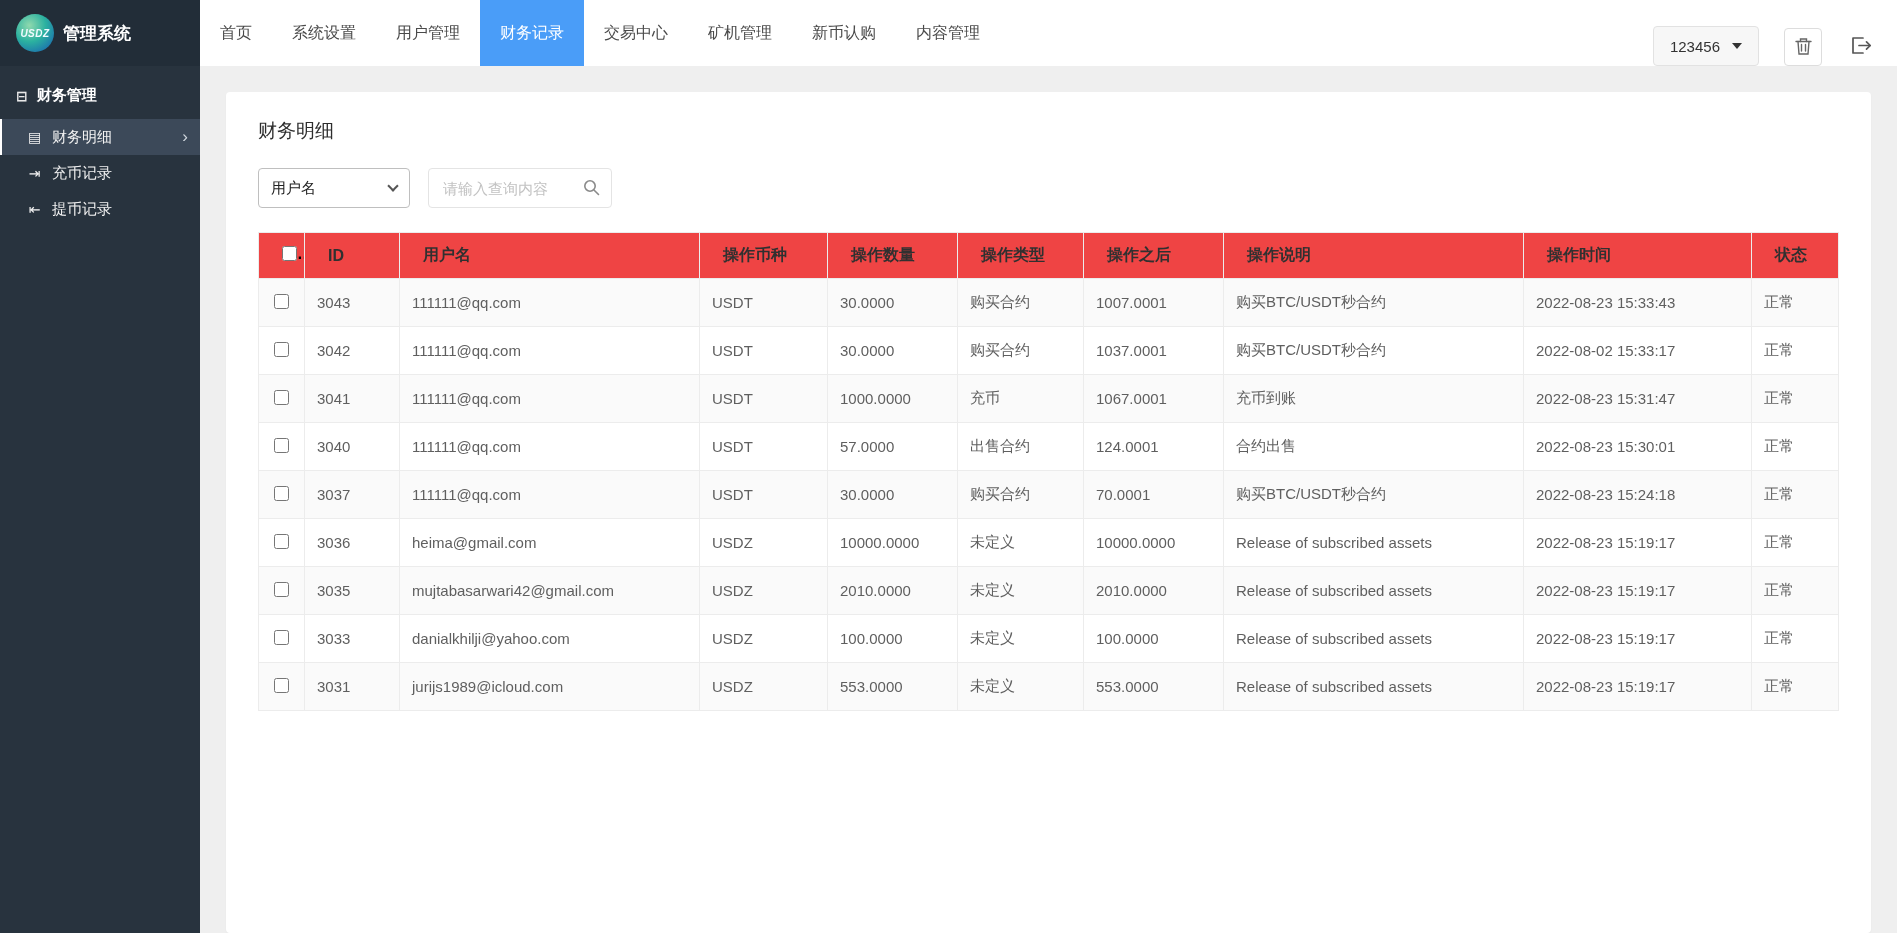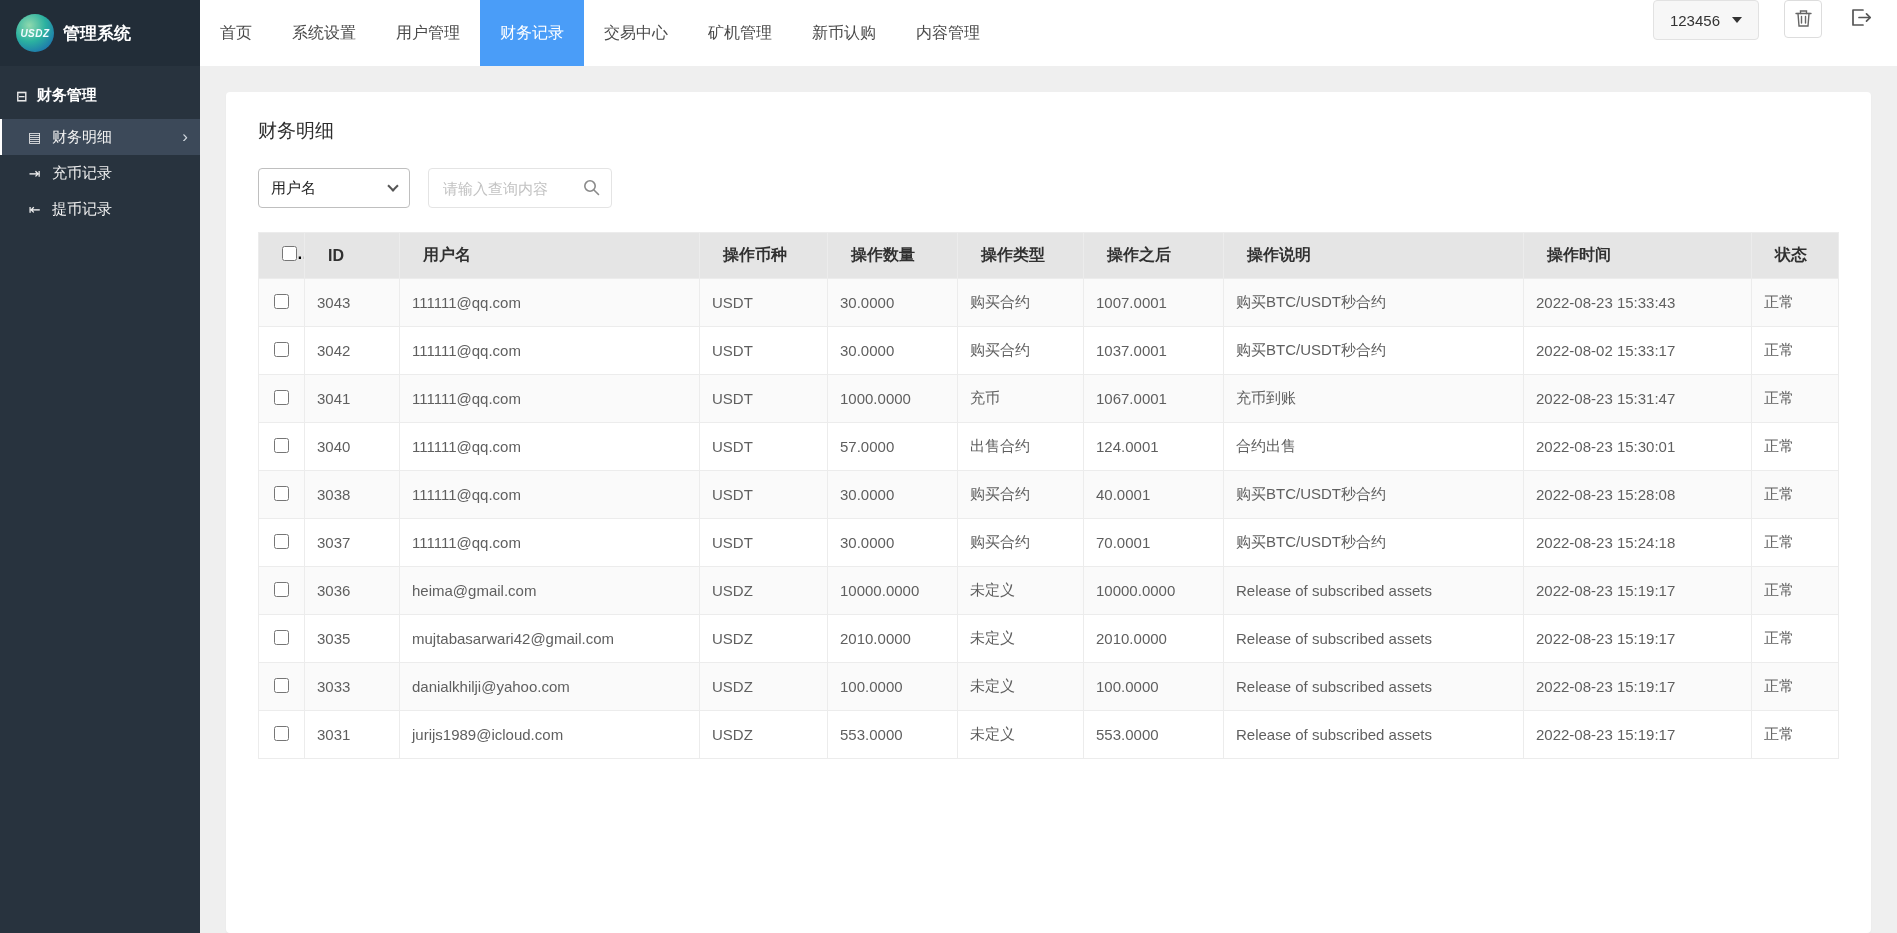--- a/index.html
+++ b/index.html
@@ -11,21 +11,21 @@
   .logo { flex:0 0 200px; width:200px; background:#222d38; color:#fff;
     display:flex; align-items:center; padding-left:16px; gap:9px; }
   .logo-circle { width:38px; height:38px; border-radius:50%;
     background:radial-gradient(circle at 35% 30%, #8fd9ae, #2bb1a0 45%, #1b6fae 85%);
     display:flex; align-items:center; justify-content:center;
     font-size:10px; font-style:italic; font-weight:bold; color:#f0fbff; letter-spacing:.5px; }
   .logo-title { font-size:17px; font-weight:bold; }
   .topnav { display:flex; flex:1; }
   .tab { line-height:66px; padding:0 20px; font-size:16px; color:#4a4a4a; cursor:pointer; white-space:nowrap; }
   .tab.active { background:#4a9df8; color:#fff; }
-  .top-right { display:flex; align-items:flex-start; gap:25px; padding-right:22px; }
+  .top-right { display:flex; align-items:flex-end; gap:25px; padding-right:22px; }
   .user-dd { height:40px; padding:0 16px; background:#f7f7f7; border:1px solid #e2e2e2;
     border-radius:4px; font-size:15px; color:#333; display:flex; align-items:center; gap:12px; cursor:pointer; }
   .caret { width:0; height:0; border-left:5px solid transparent; border-right:5px solid transparent;
     border-top:6px solid #333; }
   .icon-btn { width:38px; height:38px; border:1px solid #ddd; background:#fff; border-radius:4px;
     display:flex; align-items:center; justify-content:center; cursor:pointer; }
   .icon-btn.borderless { border:none; width:28px; background:transparent; }
 
   
   .layout { display:flex; height:867px; }
@@ -54,21 +54,21 @@
   .search-box { position:relative; }
   .search-box input { width:184px; height:40px; border:1px solid #e4e4e4; border-radius:4px;
     padding:0 38px 0 14px; font-size:15px; color:#333; outline:none; background:#fff; }
   .search-box input::placeholder { color:#c2c2c2; }
   .search-box .mag { position:absolute; right:12px; top:11px; }
 
   
   table { border-collapse:collapse; width:100%; margin-top:24px; table-layout:fixed; }
   th,td { border:1px solid #ececec; padding:0 12px; text-align:left; white-space:nowrap;
     overflow:hidden; text-overflow:ellipsis; }
-  th { height:46px; font-size:16px; font-weight:bold; color:#303030; background:#e5e5e5;padding-left:23px; }
+  th { height:46px; font-size:16px; font-weight:bold; color:#303030; background:#ef4444;padding-left:23px; }
   td { height:48px; font-size:15px; color:#5f5f5f; }
   tbody tr:nth-child(odd) td { background:#fafafa; }
   .cb-col { text-align:center; }
   input[type=checkbox] { width:15px; height:15px; cursor:pointer; accent-color:#4a9df8; }
 </style>
 </head>
 <body>
 
 <header class="topbar">
   <div class="logo">
@@ -231,32 +231,20 @@
               <td>USDT</td>
               <td>57.0000</td>
               <td>出售合约</td>
               <td>124.0001</td>
               <td>合约出售</td>
               <td>2022-08-23 15:30:01</td>
               <td>正常</td>
             </tr>
             <tr>
               <td class="cb-col"><input type="checkbox" style=""></td>
-              <td>3038</td>
-              <td>111111@qq.com</td>
-              <td>USDT</td>
-              <td>30.0000</td>
-              <td>购买合约</td>
-              <td>40.0001</td>
-              <td>购买BTC/USDT秒合约</td>
-              <td>2022-08-23 15:28:08</td>
-              <td>正常</td>
-            </tr>
-            <tr>
-              <td class="cb-col"><input type="checkbox" style=""></td>
               <td>3037</td>
               <td>111111@qq.com</td>
               <td>USDT</td>
               <td>30.0000</td>
               <td>购买合约</td>
               <td>70.0001</td>
               <td>购买BTC/USDT秒合约</td>
               <td>2022-08-23 15:24:18</td>
               <td>正常</td>
             </tr>

